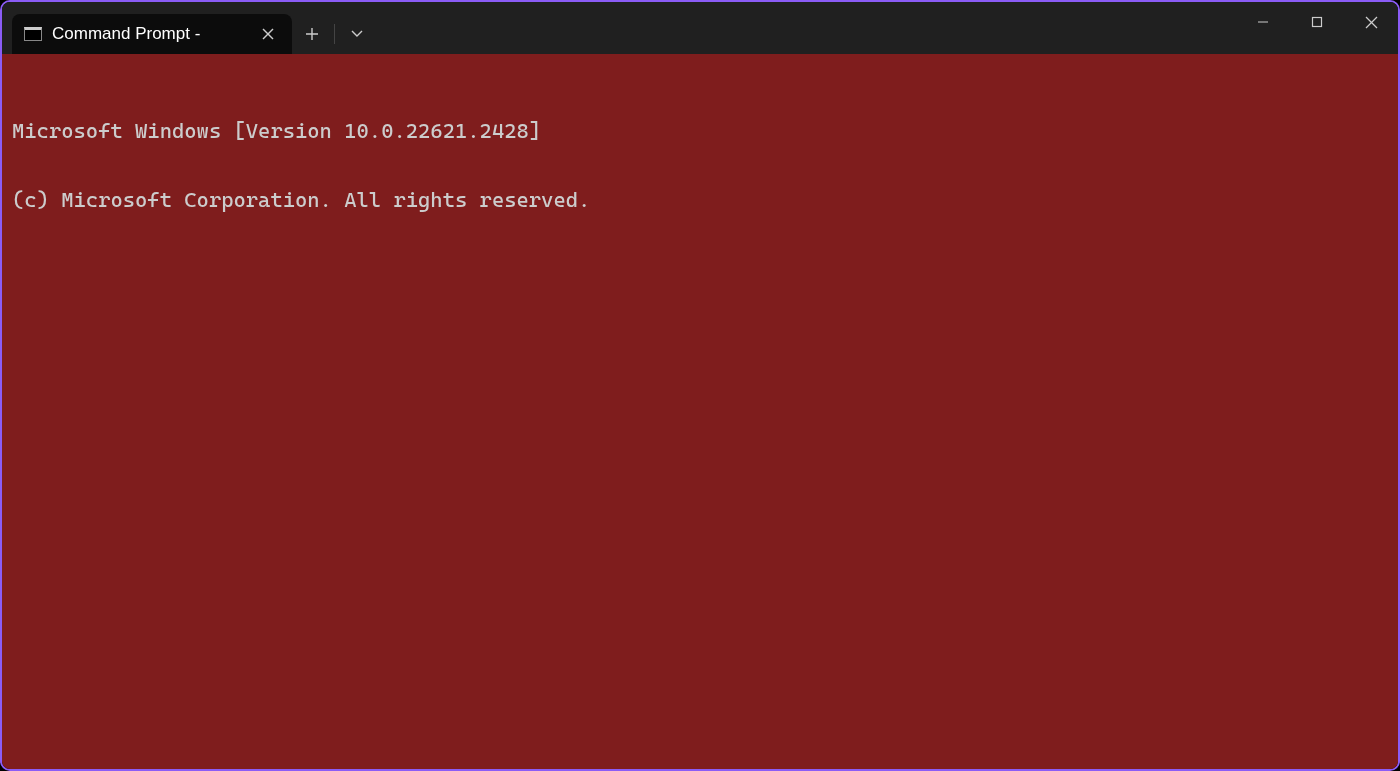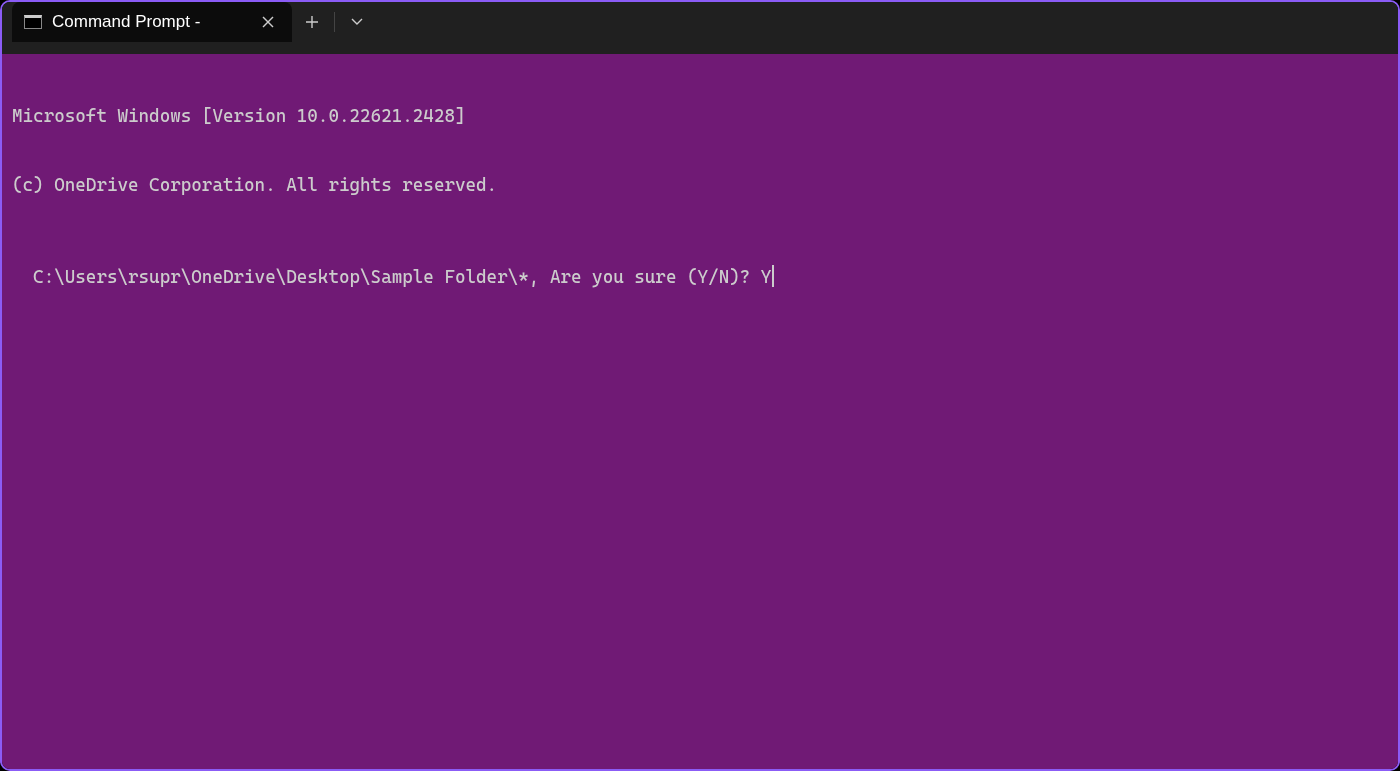--- a/index.html
+++ b/index.html
@@ -15,21 +15,21 @@
       border-radius: 10px;
       overflow: hidden;
       font-family: "Segoe UI", sans-serif;
       display: flex;
       flex-direction: column;
     }
     .titlebar {
       height: 52px;
       background: #202020;
       display: flex;
-      flex-direction: column;
+      align-items: flex-end;
     }
     .tabs-area {
       display: flex;
       align-items: flex-end;
       padding-left: 10px;
       flex: 0 0 auto;
     }
     .tab {
       background: #0c0c0c;
       border-radius: 8px 8px 0 0;
@@ -92,24 +92,24 @@
       width: 54px;
       height: 40px;
       display: flex;
       align-items: center;
       justify-content: center;
       color: #ccc;
       cursor: pointer;
     }
     .terminal {
       flex: 1;
-      background: #701a75;
-      padding: 4px 10px;
+      background: #7f1d1d;
+      padding: 20px 10px;
       font-family: "Cascadia Mono", "Consolas", monospace;
-      font-size: 18px;
+      font-size: 21px;
       line-height: 23px;
       color: #cccccc;
       white-space: pre;
       overflow: hidden;
       position: relative;
     }
     .terminal-line {
       display: block;
     }
     .cursor {
@@ -168,16 +168,15 @@
       <svg width="13" height="13" viewBox="0 0 13 13">
         <line x1="1" y1="1" x2="12" y2="12" stroke="currentColor" stroke-width="1.2"></line>
         <line x1="12" y1="1" x2="1" y2="12" stroke="currentColor" stroke-width="1.2"></line>
       </svg>
     </div>
   </div>
 </div>
 
 <div class="terminal">
   <span class="terminal-line">Microsoft Windows [Version 10.0.22621.2428]</span>
-  <span class="terminal-line">(c) OneDrive Corporation. All rights reserved.</span>
+  <span class="terminal-line">(c) Microsoft Corporation. All rights reserved.</span>
   <span class="terminal-line"></span>
-  <span><span>C:\Users\rsupr\OneDrive\Desktop\Sample Folder\*, Are you sure (Y/N)? Y</span><span class="cursor"></span></span>
 </div>
 
 </body></html>

